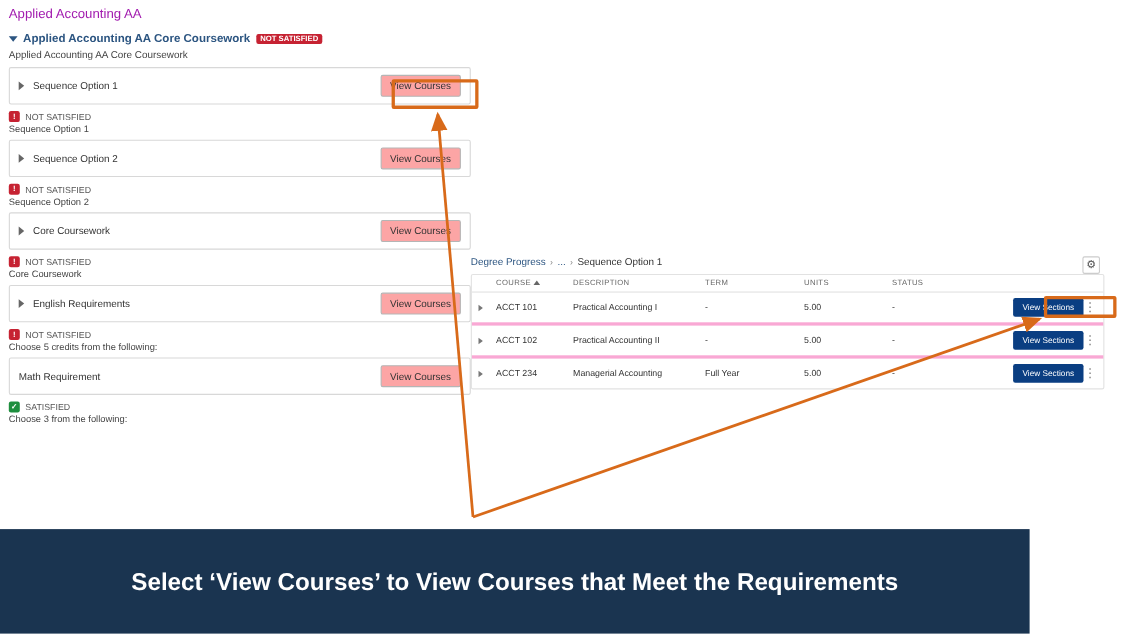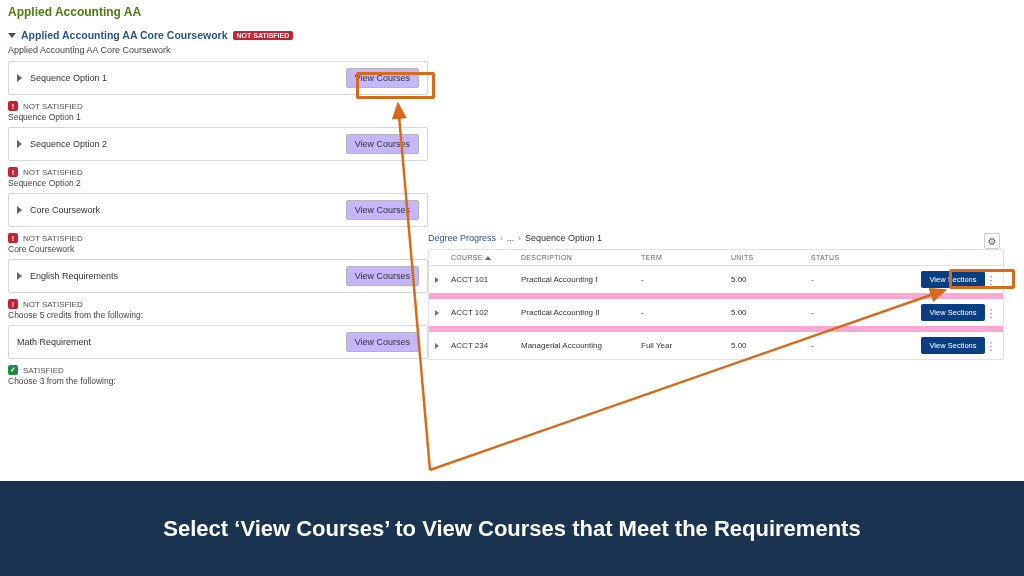--- a/index.html
+++ b/index.html
@@ -1,56 +1,56 @@
 <!DOCTYPE html>
 <html><head>
 <meta charset="utf-8">
 <style>
   * { box-sizing: border-box; margin: 0; padding: 0; }
   body { font-family: Arial, Helvetica, sans-serif; width: 1024px; height: 576px; position: relative; background: #fff; overflow: hidden; font-size: 10px; color: #333; }
 
   .left-panel { position: absolute; left: 8px; top: 5px; width: 420px; }
   .right-panel { position: absolute; left: 428px; top: 233px; width: 576px; }
 
-  .page-title { font-size: 12px; font-weight: bold; margin-bottom: 10px; color: #4d7c0f; }
+  .page-title { font-size: 12px; font-weight: normal; margin-bottom: 10px; color: #a21caf; }
   .section-header { display:flex; align-items:center; gap:5px; font-size: 10.5px; font-weight: bold; color: #2c5581; margin-bottom: 4px; }
   .chevron-small { width:0; height:0; border-left:4px solid transparent; border-right:4px solid transparent; border-top:5px solid #2c5581; display:inline-block; }
   .badge-notsat { background:#c62232; color:#fff; font-size:7px; font-weight:bold; padding:1px 4px; border-radius:2px; text-transform:uppercase; }
   .section-sub { font-size:9px; color:#444; margin-bottom:6px; }
 
   .req-card { border:1px solid #d8d8d8; border-radius:2px; margin-bottom:4px; background:#fff; }
   .req-card-top { display:flex; align-items:center; justify-content:space-between; padding:6px 8px; }
   .req-left { display:flex; align-items:center; gap:8px; }
   .chevron-right { width:0; height:0; border-top:4px solid transparent; border-bottom:4px solid transparent; border-left:5px solid #666; }
   .req-name { font-size:9px; color:#333; }
-  .view-courses-btn { border:1px solid #b5b5b5; background:#c4b5fd; font-size:9px; padding:4px 8px; border-radius:2px; cursor:pointer; color:#333; min-width:70px; text-align:center; }
+  .view-courses-btn { border:1px solid #b5b5b5; background:#fca5a5; font-size:9px; padding:4px 8px; border-radius:2px; cursor:pointer; color:#333; min-width:70px; text-align:center; }
   .status-row { display:flex; align-items:center; gap:5px; font-size:8px; padding:2px 0 1px 0; color:#555; }
   .status-icon-bad { width:10px; height:10px; background:#c62232; border-radius:2px; display:flex; align-items:center; justify-content:center; color:#fff; font-size:7px; font-weight:bold; }
   .status-icon-good { width:10px; height:10px; background:#1e8e3e; border-radius:2px; display:flex; align-items:center; justify-content:center; color:#fff; font-size:7px; font-weight:bold; }
   .status-sub { font-size:8.5px; color:#444; padding:0 0 5px 0; }
 
   .highlight-box1 { position:absolute; border:3px solid #d86a1a; border-radius:2px; left:356px; top:72px; width:79px; height:27px; pointer-events:none; }
   .highlight-box2 { position:absolute; border:3px solid #d86a1a; border-radius:2px; left:949px; top:269px; width:66px; height:20px; pointer-events:none; }
   svg.arrows { position:absolute; left:0; top:0; width:1024px; height:576px; pointer-events:none; }
 
   .breadcrumb { font-size:9px; color:#2c5581; display:flex; align-items:center; gap:4px; margin-bottom:6px; }
   .breadcrumb .sep { color:#888; font-size:8px; }
   .bc-last { color:#333; }
   .gear { position:absolute; right:4px; top:0; width:16px; height:16px; border:1px solid #ccc; border-radius:2px; display:flex; align-items:center; justify-content:center; font-size:10px; color:#555; cursor:pointer; }
 
   .table-wrap { border:1px solid #e2e2e2; border-radius:2px; }
   .thead { display:grid; grid-template-columns: 16px 70px 120px 90px 80px 80px 1fr 64px 12px; align-items:center; padding:4px 6px; border-bottom:1px solid #e2e2e2; font-size:7px; letter-spacing:.3px; color:#666; text-transform:uppercase; }
-  .trow { display:grid; grid-template-columns: 16px 70px 120px 90px 80px 80px 1fr 64px 12px; align-items:center; padding:5px 6px; border-bottom:6px solid #f9a8d4; font-size:8px; color:#333; }
+  .trow { display:grid; grid-template-columns: 16px 70px 120px 90px 80px 80px 1fr 64px 12px; align-items:center; padding:5px 6px; border-bottom:3px solid #f9a8d4; font-size:8px; color:#333; }
   .trow:last-child { border-bottom:none; }
   .row-chevron { width:0;height:0;border-top:3px solid transparent;border-bottom:3px solid transparent;border-left:4px solid #777; }
   .view-sections-btn { background:#0a3e82; color:#fff; font-size:7.5px; padding:4px 6px; border:none; border-radius:2px; cursor:pointer; white-space:nowrap; }
   .dots { color:#777; font-size:11px; line-height:6px; text-align:center; cursor:pointer; }
   .sort-caret { width:0;height:0;border-left:3px solid transparent;border-right:3px solid transparent;border-bottom:4px solid #666; display:inline-block; margin-left:2px; }
 
-  .footer-banner { position:absolute; left:0; bottom:0; width:1024px; height:95px; background:#1a3450; display:flex; flex-direction:row; align-items:center; justify-content:center; padding:6px 28px; }
+  .footer-banner { position:absolute; left:0; bottom:0; width:936px; height:95px; background:#1a3450; display:flex; flex-direction:row; align-items:center; justify-content:center; padding:6px 28px; }
   .footer-main { color:#fff; font-weight:bold; font-size:22px; text-align:center; line-height:1.15; }
   .footer-sub { color:#e78b36; font-weight:bold; font-size:15px; text-align:center; margin-top:3px; }
 </style>
 </head>
 <body>
 
 <div class="left-panel">
   <div class="page-title">Applied Accounting AA</div>
 
   <div class="section-header">

